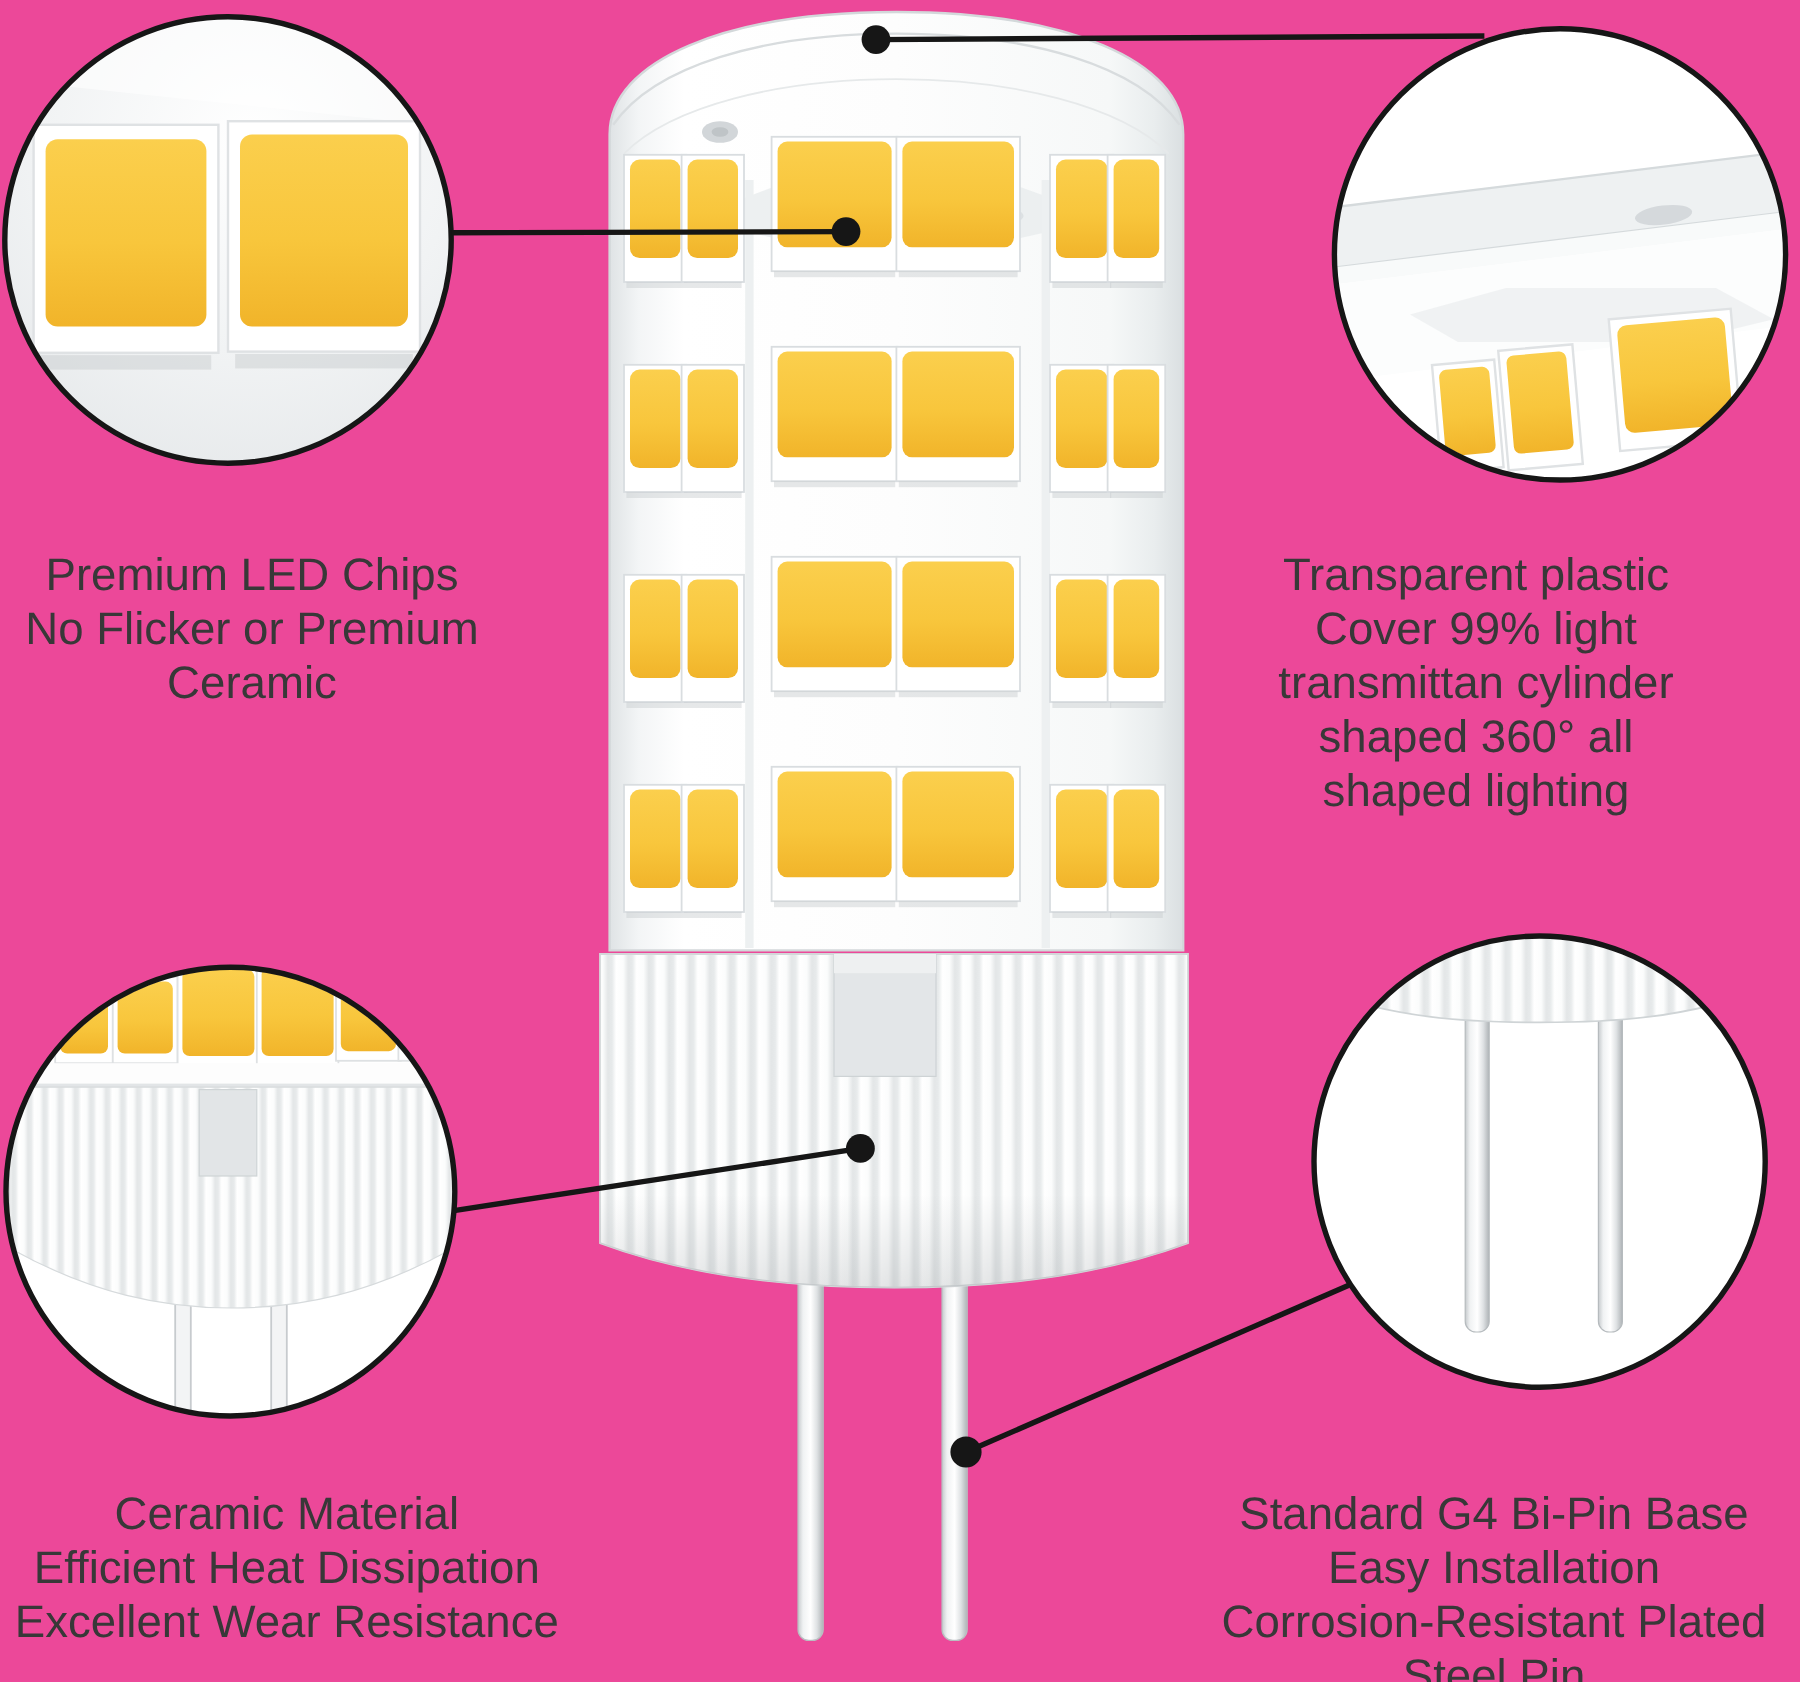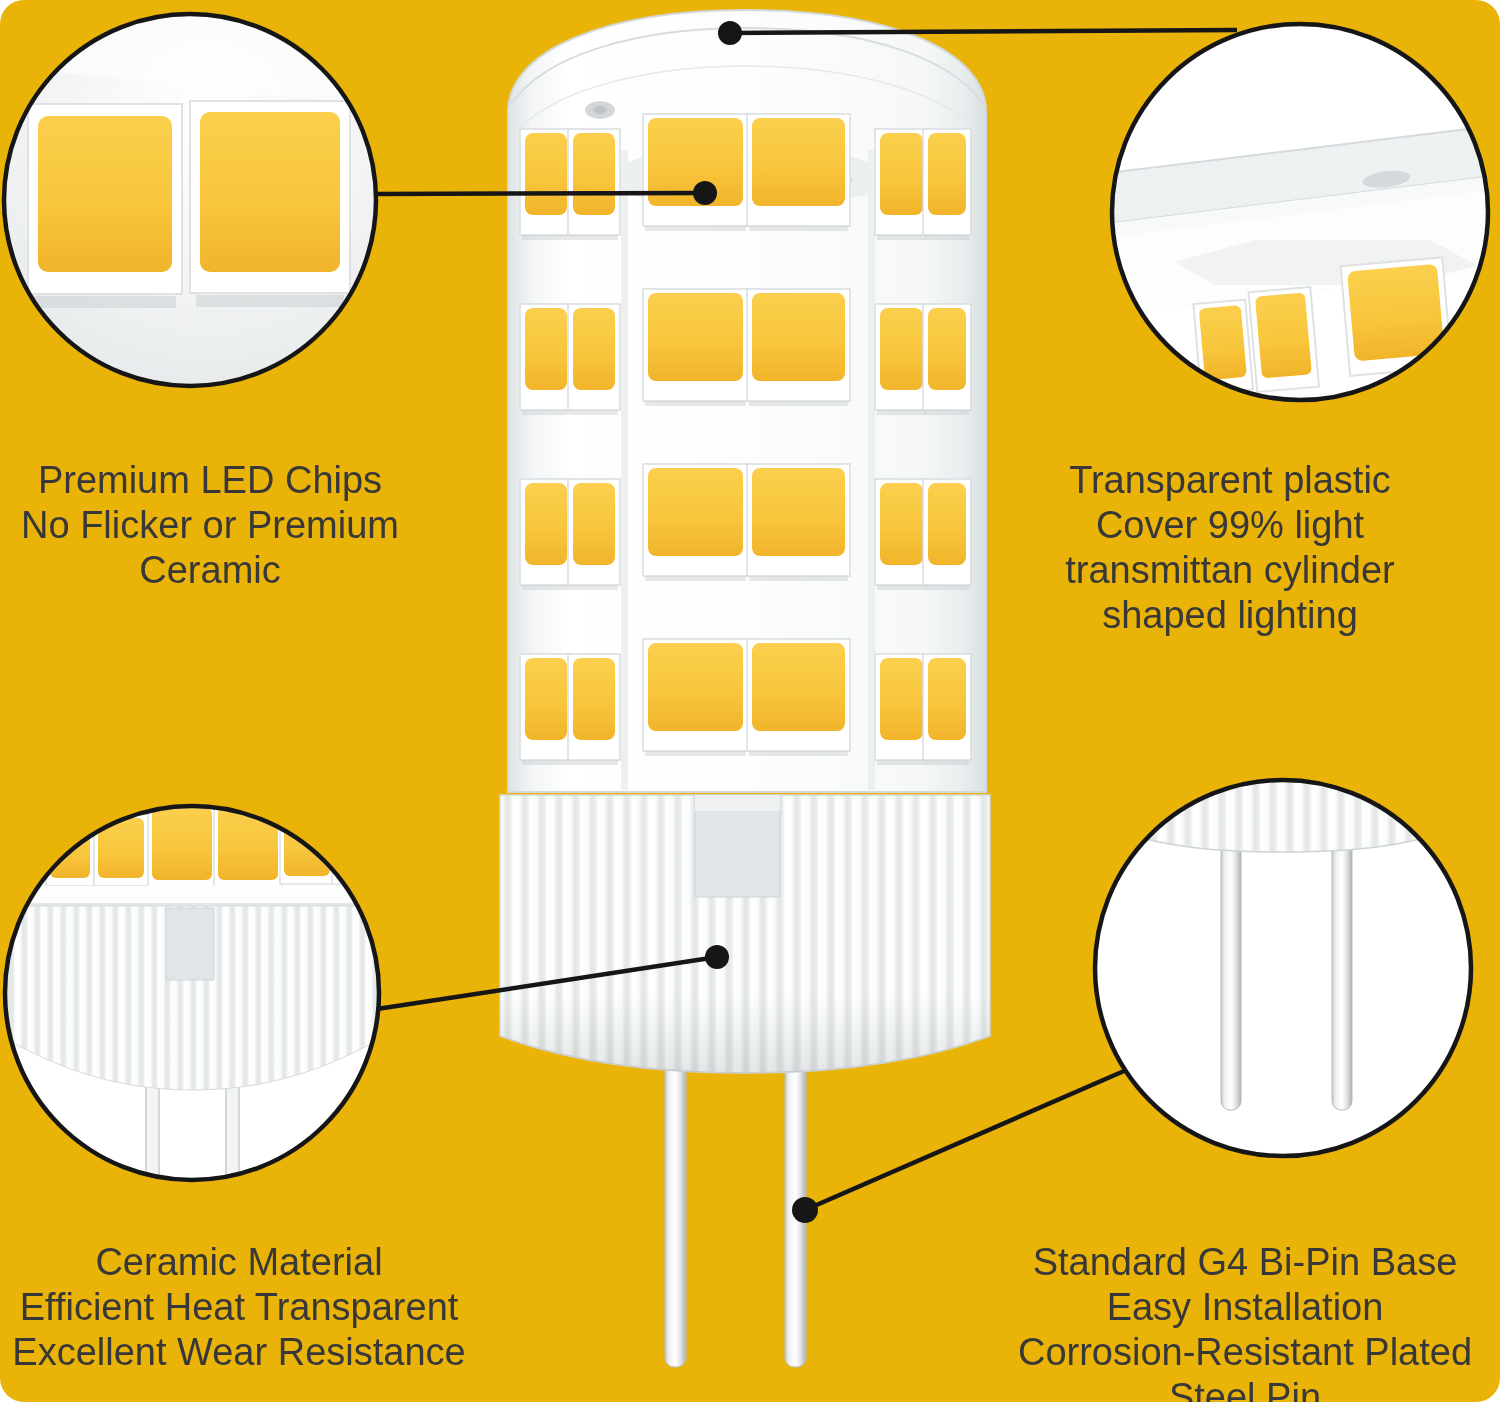--- a/index.html
+++ b/index.html
@@ -1,17 +1,17 @@
 <!DOCTYPE html>
 <html style="--text-color: #383838; --line-color: #161616;"><head>
 <meta charset="utf-8">
 <style>
   html,body{margin:0;padding:0;background:#ffffff;}
-  .canvas{position:relative;width:1500px;height:1402px;background:#eab308;overflow:hidden;
-          font-family:"Liberation Sans",sans-serif;border-radius:24px;}
+  .canvas{position:relative;width:1500px;height:1402px;background:#ec4899;overflow:hidden;
+          font-family:"Liberation Sans",sans-serif;}
   .stage{position:absolute;left:0;top:0;}
   .tb{position:absolute;text-align:center;color:var(--text-color,#383838);
       font-size:38px;line-height:45px;font-weight:400;}
   .tb .ln{white-space:nowrap;}
   #tb-led{left:0px;top:458px;width:420px;}
   #tb-cover{left:1020px;top:458px;width:420px;}
   #tb-ceramic{left:8px;top:1240px;width:462px;}
   #tb-pins{left:1008px;top:1240px;width:474px;}
   .connector-line{stroke:var(--line-color,#161616);stroke-width:4.5;}
   .connector-dot{fill:var(--line-color,#161616);}
@@ -339,26 +339,27 @@
   <div class="tb" id="tb-led">
     <div class="ln">Premium LED Chips</div>
     <div class="ln">No Flicker or Premium</div>
     <div class="ln">Ceramic</div>
   </div>
 
   <div class="tb" id="tb-cover">
     <div class="ln">Transparent plastic</div>
     <div class="ln">Cover 99% light</div>
     <div class="ln">transmittan cylinder</div>
+    <div class="ln">shaped 360° all</div>
     <div class="ln">shaped lighting</div>
   </div>
 
   <div class="tb" id="tb-ceramic">
     <div class="ln">Ceramic Material</div>
-    <div class="ln">Efficient Heat Transparent</div>
+    <div class="ln">Efficient Heat Dissipation</div>
     <div class="ln">Excellent Wear Resistance</div>
   </div>
 
   <div class="tb" id="tb-pins">
     <div class="ln">Standard G4 Bi-Pin Base</div>
     <div class="ln">Easy Installation</div>
     <div class="ln">Corrosion-Resistant Plated</div>
     <div class="ln">Steel Pin</div>
   </div>
 

